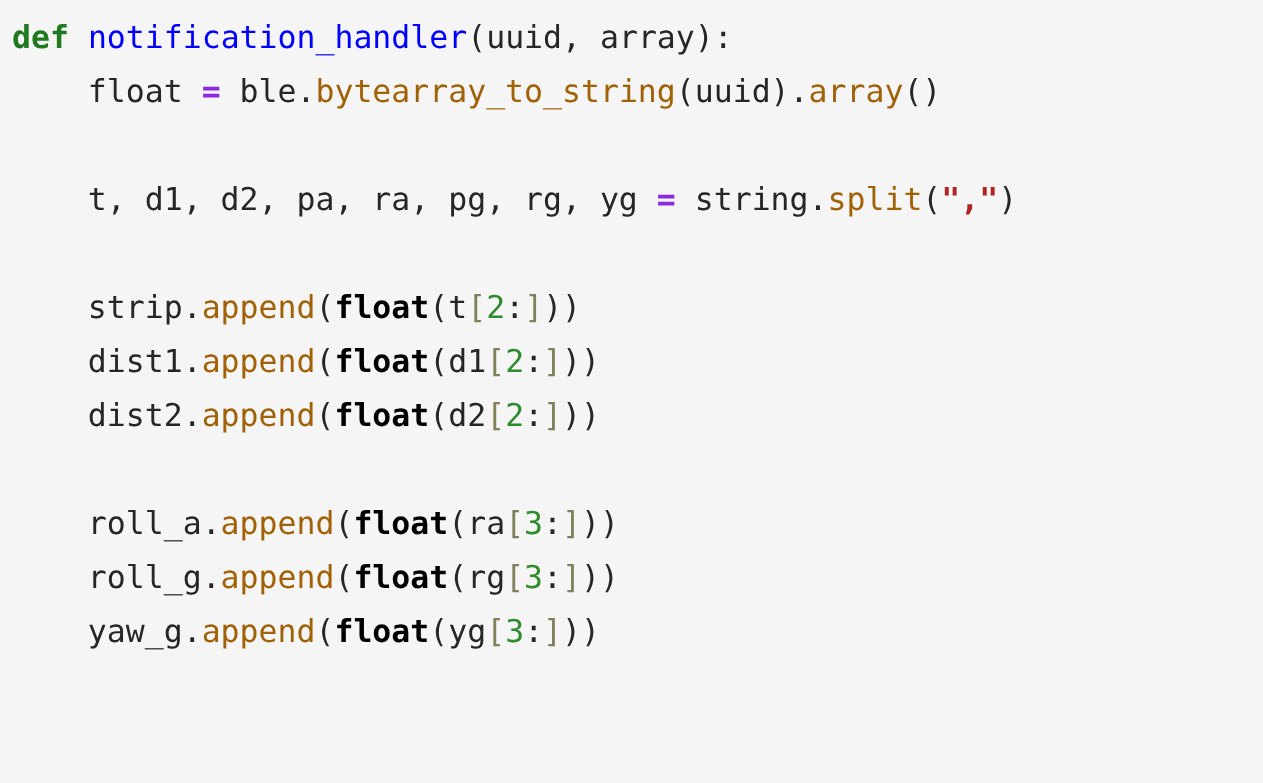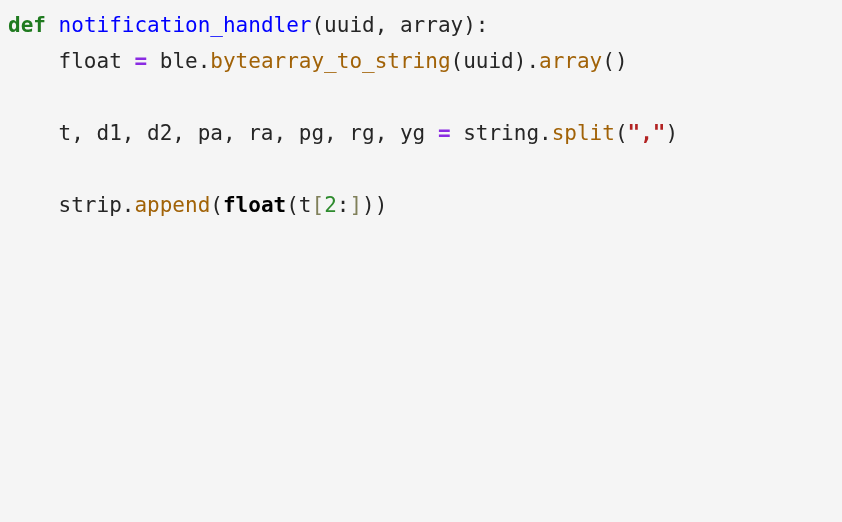--- a/index.html
+++ b/index.html
@@ -47,14 +47,19 @@
 </head>
 <body>
 
 <div id="code-block">
     <div class="code-line"><span class="tok-kw">def</span><span class="tok-plain"> </span><span class="tok-defname">notification_handler</span><span class="tok-plain">(uuid, array):</span></div>
     <div class="code-line"><span class="tok-plain">    float </span><span class="tok-op">=</span><span class="tok-plain"> ble.</span><span class="tok-method">bytearray_to_string</span><span class="tok-plain">(uuid).</span><span class="tok-method">array</span><span class="tok-plain">()</span></div>
     <div class="code-line blank">&nbsp;</div>
     <div class="code-line"><span class="tok-plain">    t, d1, d2, pa, ra, pg, rg, yg </span><span class="tok-op">=</span><span class="tok-plain"> string.</span><span class="tok-method">split</span><span class="tok-plain">(</span><span class="tok-str">","</span><span class="tok-plain">)</span></div>
     <div class="code-line blank">&nbsp;</div>
     <div class="code-line"><span class="tok-plain">    strip.</span><span class="tok-method">append</span><span class="tok-plain">(</span><span class="tok-builtin">float</span><span class="tok-plain">(t</span><span class="tok-bracket">[</span><span class="tok-num">2</span><span class="tok-plain">:</span><span class="tok-bracket">]</span><span class="tok-plain">))</span></div>
+    <div class="code-line"><span class="tok-plain">    dist1.</span><span class="tok-method">append</span><span class="tok-plain">(</span><span class="tok-builtin">float</span><span class="tok-plain">(d1</span><span class="tok-bracket">[</span><span class="tok-num">2</span><span class="tok-plain">:</span><span class="tok-bracket">]</span><span class="tok-plain">))</span></div>
+    <div class="code-line"><span class="tok-plain">    dist2.</span><span class="tok-method">append</span><span class="tok-plain">(</span><span class="tok-builtin">float</span><span class="tok-plain">(d2</span><span class="tok-bracket">[</span><span class="tok-num">2</span><span class="tok-plain">:</span><span class="tok-bracket">]</span><span class="tok-plain">))</span></div>
     <div class="code-line blank">&nbsp;</div>
+    <div class="code-line"><span class="tok-plain">    roll_a.</span><span class="tok-method">append</span><span class="tok-plain">(</span><span class="tok-builtin">float</span><span class="tok-plain">(ra</span><span class="tok-bracket">[</span><span class="tok-num">3</span><span class="tok-plain">:</span><span class="tok-bracket">]</span><span class="tok-plain">))</span></div>
+    <div class="code-line"><span class="tok-plain">    roll_g.</span><span class="tok-method">append</span><span class="tok-plain">(</span><span class="tok-builtin">float</span><span class="tok-plain">(rg</span><span class="tok-bracket">[</span><span class="tok-num">3</span><span class="tok-plain">:</span><span class="tok-bracket">]</span><span class="tok-plain">))</span></div>
+    <div class="code-line"><span class="tok-plain">    yaw_g.</span><span class="tok-method">append</span><span class="tok-plain">(</span><span class="tok-builtin">float</span><span class="tok-plain">(yg</span><span class="tok-bracket">[</span><span class="tok-num">3</span><span class="tok-plain">:</span><span class="tok-bracket">]</span><span class="tok-plain">))</span></div>
   </div>
 
 </body></html>

